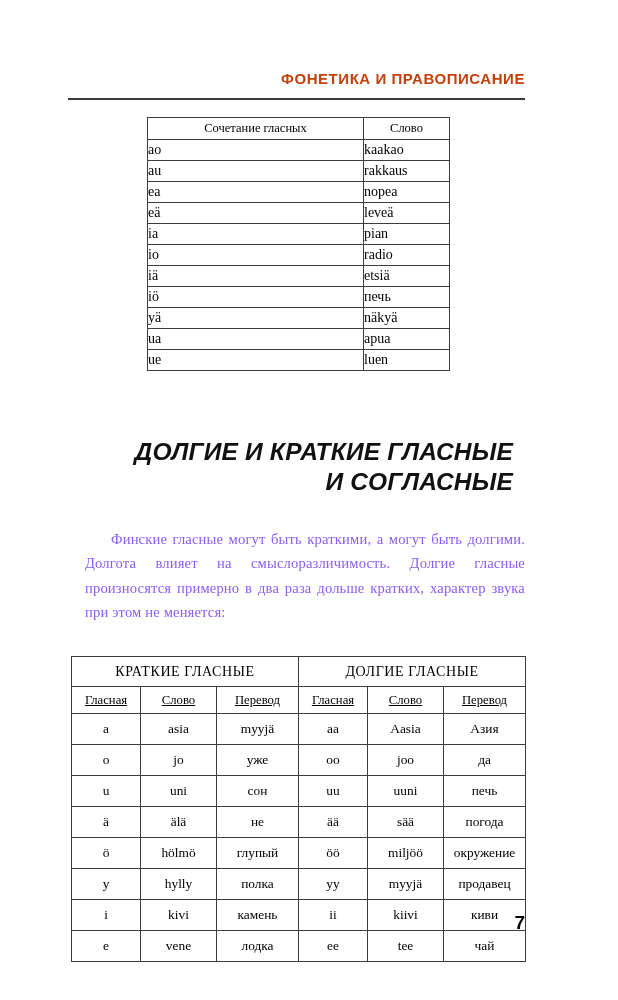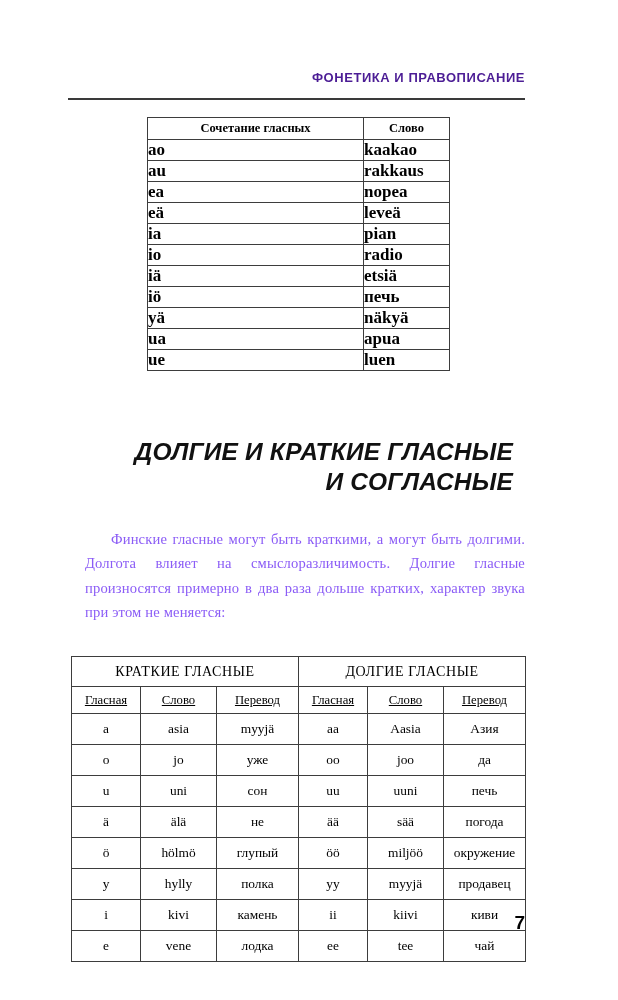--- a/index.html
+++ b/index.html
@@ -26,23 +26,23 @@
 
   
   .running-head {
     position: absolute;
     left: 68px;
     top: 70px;
     width: 457px;
     text-align: right;
     font-family: "Liberation Sans", "DejaVu Sans", sans-serif;
     font-weight: bold;
-    font-size: 13px;
+    font-size: 15px;
     letter-spacing: 0.55px;
-    color: #4c1d95;
+    color: #c2410c;
   }
   .head-rule {
     position: absolute;
     left: 68px;
     top: 98px;
     width: 457px;
     height: 2px;
     background: #3a3a3a;
   }
 
@@ -54,31 +54,31 @@
     width: 302px;
   }
   table.grid {
     border-collapse: collapse;
     width: 100%;
     table-layout: fixed;
   }
   table.grid td, table.grid th {
     border: 1px solid #3d3d3d;
     vertical-align: middle;
-    font-weight: bold;
+    font-weight: normal;
     padding: 0;
   }
   .t1-head th {
     font-weight: bold;
     font-size: 12.5px;
     height: 21px;
     line-height: 21px;
   }
   .t1-body td {
-    font-size: 17px;
+    font-size: 14px;
     height: 20px;
     line-height: 20px;
   }
   .t1-col-a { width: 216px; }
   .t1-col-b { width: 86px; }
 
   
   .section-heading {
     position: absolute;
     left: 93px;

